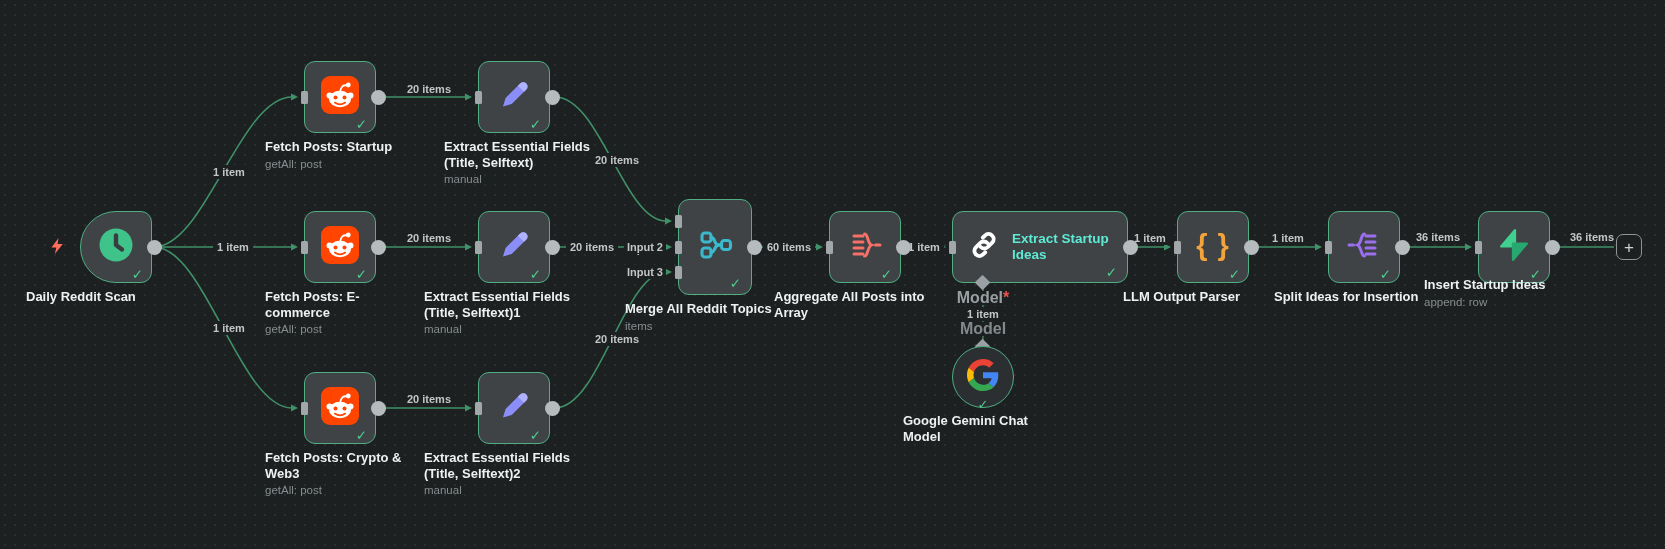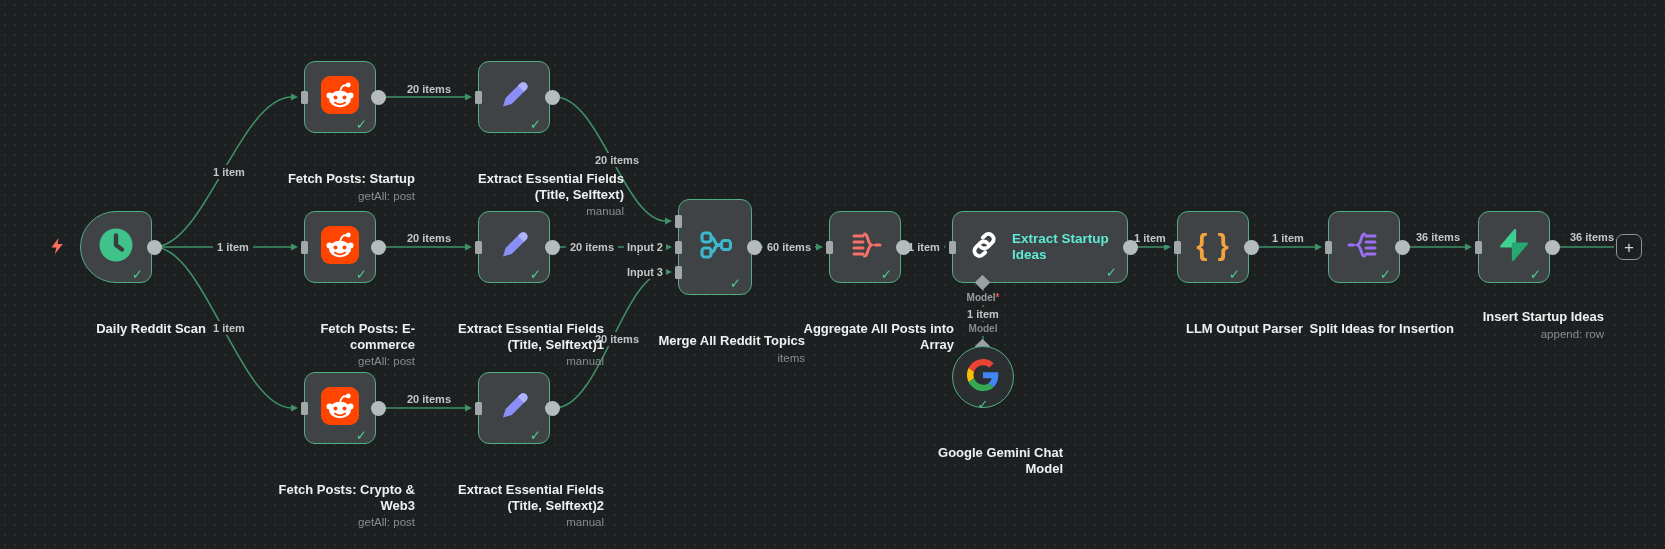--- a/index.html
+++ b/index.html
@@ -24,36 +24,36 @@
   .node.wide{width:176px;justify-content:flex-start;padding-left:15px;gap:12px;}
   .node.round{width:62px;height:62px;border-radius:50%;background:#2b2f31;}
   .port-in{position:absolute;left:-4px;top:50%;margin-top:-6.5px;width:7px;height:13px;background:#a2a7a9;border-radius:1.5px;}
   .tall .port-in{top:auto;margin-top:0;}
   .port-out{position:absolute;right:-11px;top:50%;margin-top:-7.5px;width:15px;height:15px;background:#b6bbbd;border-radius:50%;}
   .check{position:absolute;right:8px;bottom:1px;color:#4ecb8d;font-size:13.5px;font-weight:700;line-height:1;}
   .tall .check{right:10px;bottom:4px;}
   .round .check{right:auto;left:50%;transform:translateX(-50%);bottom:-4px;font-size:13px;}
   .wide .check{right:10px;bottom:3px;}
   .wtitle{color:#5eead4;font-size:13.5px;font-weight:700;line-height:16px;width:108px;}
-  .nlabel{position:absolute;text-align:right;margin-top:32px;}
+  .nlabel{position:absolute;text-align:left;}
   .ntitle{color:#eef1f1;font-size:13px;font-weight:700;line-height:15.5px;}
   .nsub{color:#878d8f;font-size:11.5px;margin-top:3px;line-height:12px;}
   .elabel{
     position:absolute;transform:translate(-50%,-50%);
     font-size:11px;font-weight:600;color:#c2c6c7;background:#1d2021;
     padding:0 4px;white-space:nowrap;line-height:14px;
   }
   .inlabel{
     position:absolute;transform:translate(-100%,-50%);
     font-size:11px;font-weight:600;color:#c2c6c7;background:#1d2021;
     padding:0 3px;white-space:nowrap;line-height:14px;
   }
   .mlabel{
     position:absolute;transform:translate(-50%,-50%);
-    font-size:10px;font-weight:600;color:#9aa0a2;background:#1d2021;
+    font-size:16px;font-weight:600;color:#9aa0a2;background:#1d2021;
     padding:0 3px;white-space:nowrap;line-height:14px;
   }
   .mlabel.dim{color:#848a8c;}
   .mlabel .req{color:#ef5350;}
   .diamond{position:absolute;width:11px;height:11px;background:#9aa0a3;transform:rotate(45deg);border-radius:1px;}
   .plusbtn{
     position:absolute;left:1616px;top:234px;width:26px;height:26px;box-sizing:border-box;
     border:1.7px solid #8f9496;border-radius:7px;color:#d0d4d5;background:#1d2021;
     display:flex;align-items:center;justify-content:center;font-size:17px;line-height:1;font-weight:400;
   }

